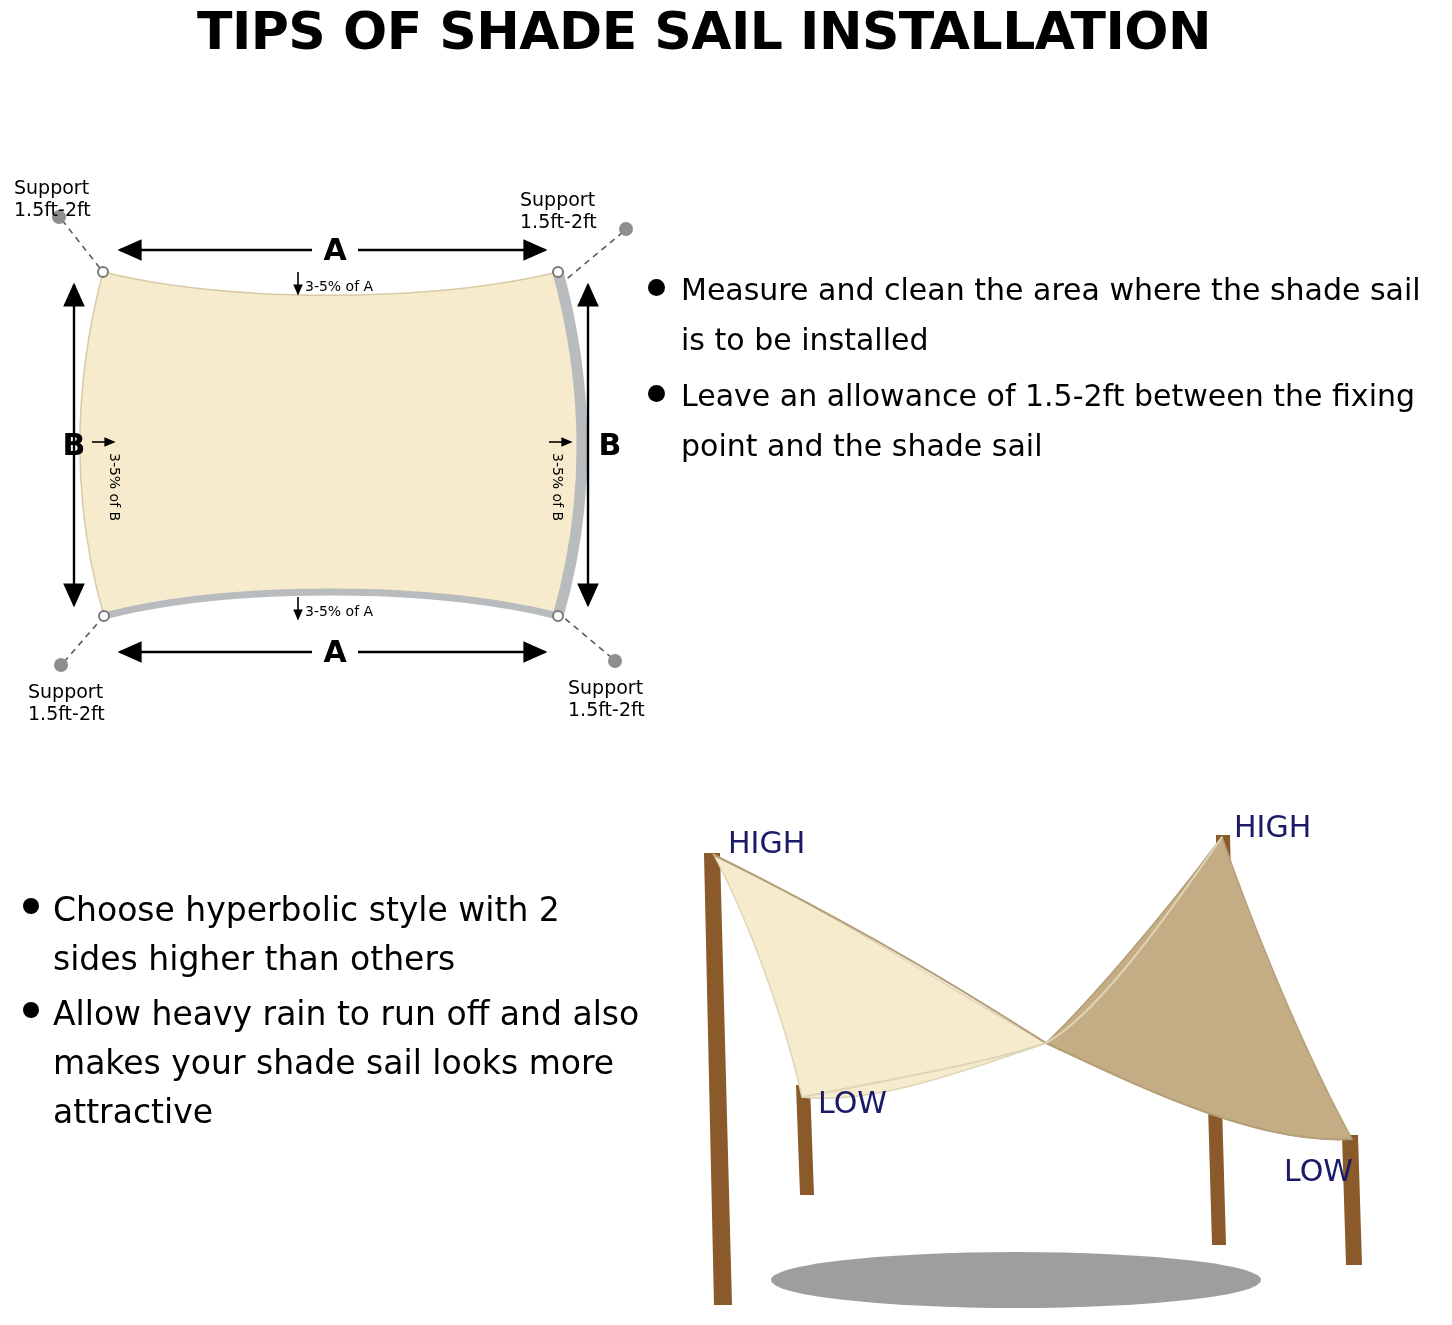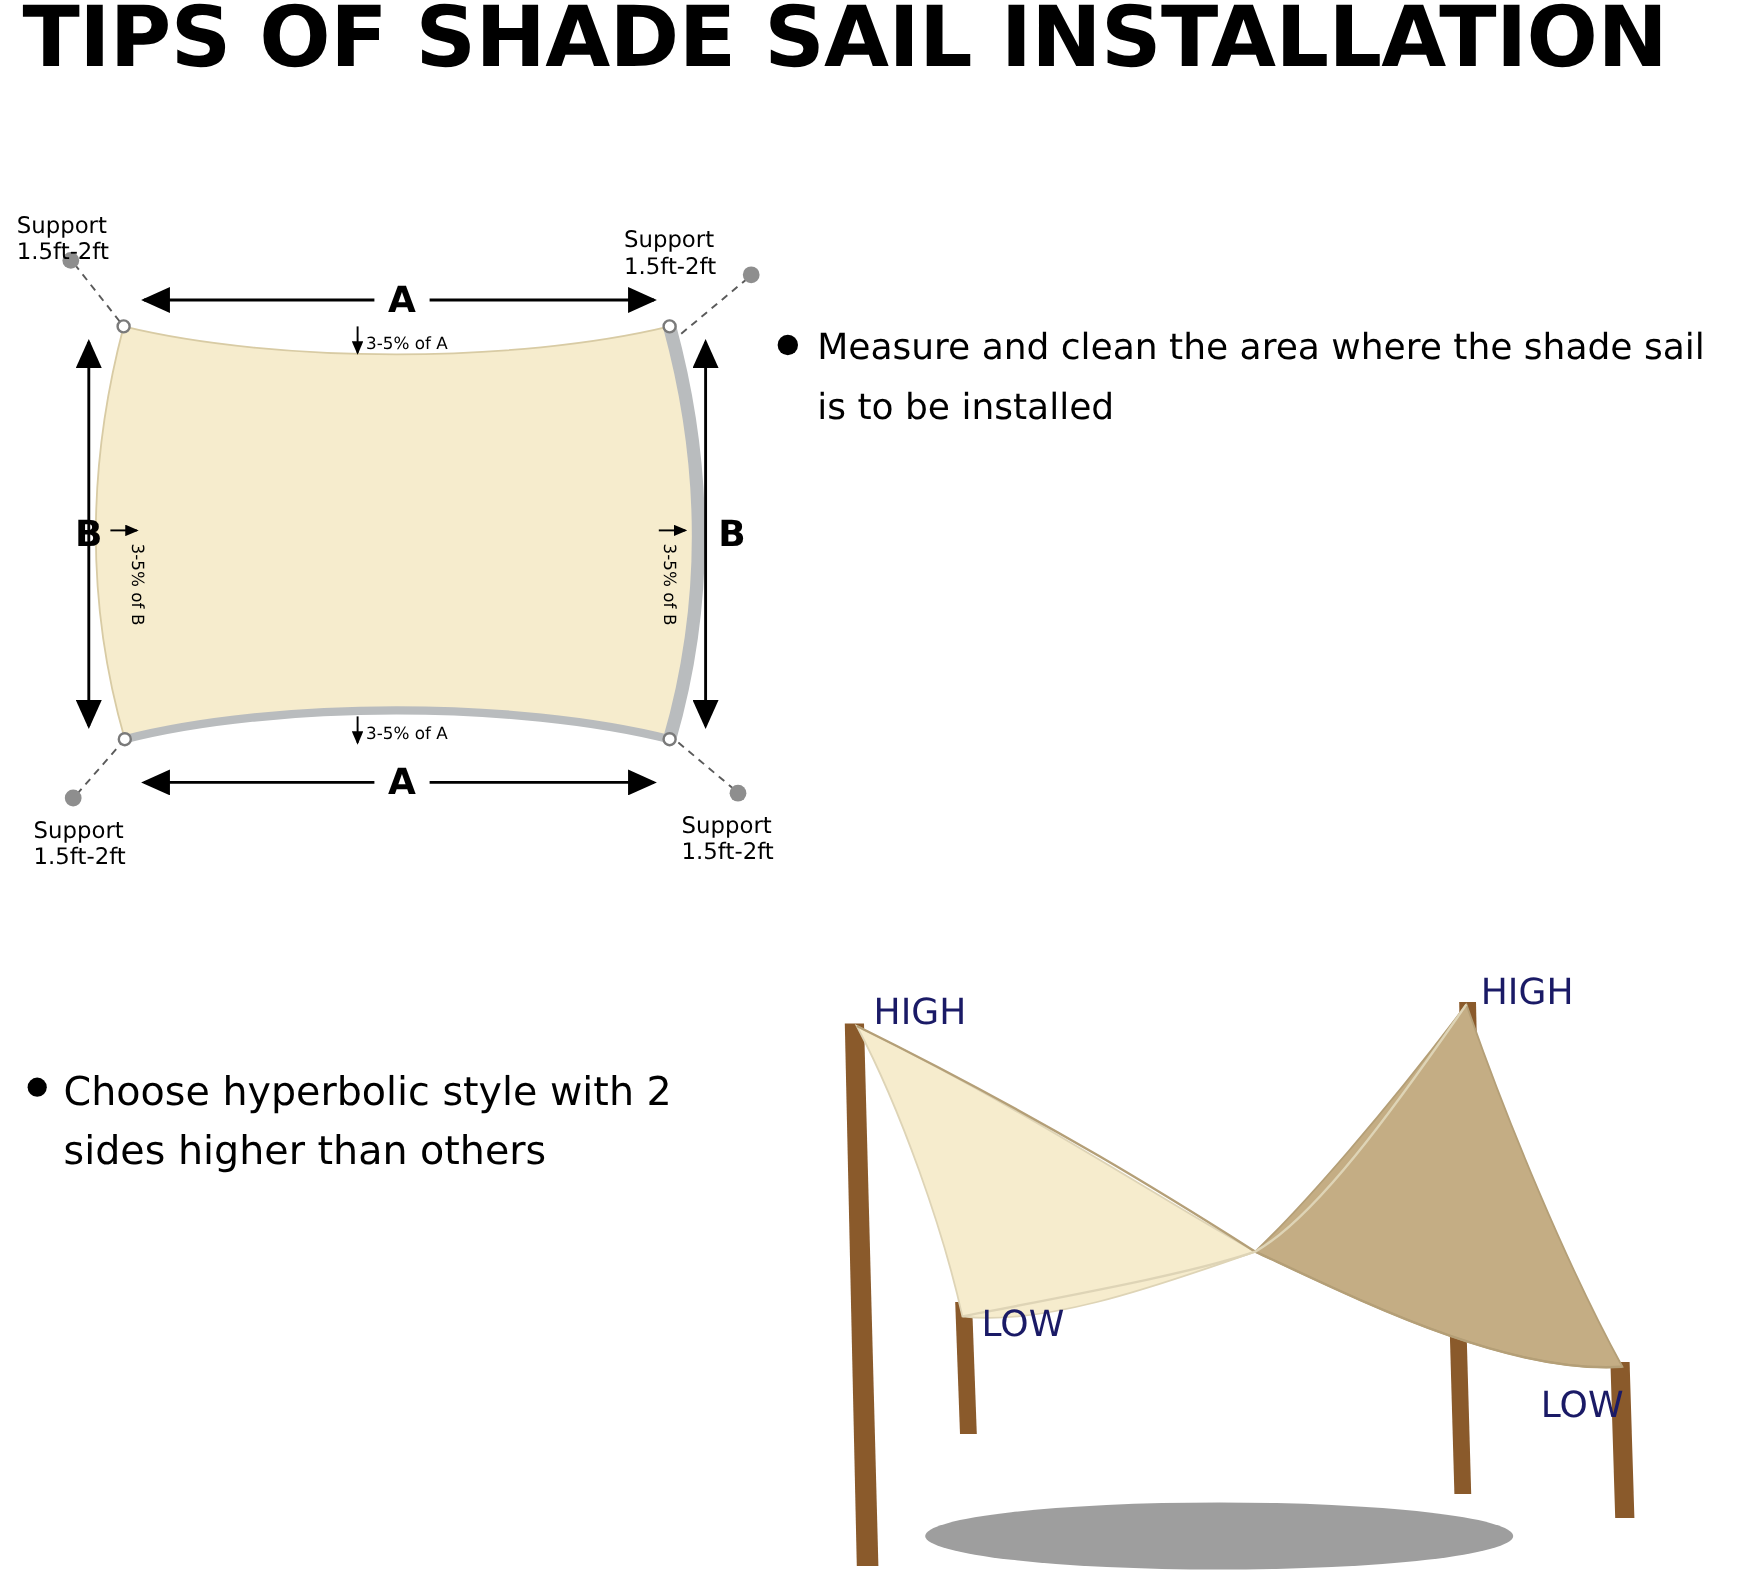--- a/index.html
+++ b/index.html
@@ -18,21 +18,21 @@
 
   
   #page-title {
     position: absolute;
     top: 0px;
     left: 0;
     width: 1408px;
     text-align: center;
     font-family: "DejaVu Sans", sans-serif;
     font-weight: bold;
-    font-size: 70px;
+    font-size: 52px;
     letter-spacing: -0.5px;
     line-height: 62px;
     color: #000;
   }
 
   
   #sail-diagram {
     position: absolute;
     left: 0px;
     top: 160px;
@@ -210,26 +210,34 @@
     <text class="support-label" x="568" y="534">Support</text>
     <text class="support-label" x="568" y="556">1.5ft-2ft</text>
   </svg>
 </div>
 
 <div id="tips-list">
   <div class="bullet-row">
     <span class="bullet-dot"></span>
     <span class="bullet-text">Measure and clean the area where the shade sail is to be installed</span>
   </div>
+  <div class="bullet-row">
+    <span class="bullet-dot"></span>
+    <span class="bullet-text">Leave an allowance of 1.5-2ft between the fixing point and the shade sail</span>
+  </div>
 </div>
 
 <div id="style-list">
   <div class="bullet-row">
     <span class="bullet-dot"></span>
     <span class="bullet-text">Choose hyperbolic style with 2 sides higher than others</span>
+  </div>
+  <div class="bullet-row">
+    <span class="bullet-dot"></span>
+    <span class="bullet-text">Allow heavy rain to run off and also makes your shade sail looks more attractive</span>
   </div>
 </div>
 
 <div id="hyperbolic-diagram">
   <svg width="812" height="550" viewBox="0 0 812 550" xmlns="http://www.w3.org/2000/svg">
 
     <ellipse cx="400" cy="505" rx="245" ry="28" fill="#7d7d7d" opacity="0.75"></ellipse>
     <rect x="155" y="478" width="490" height="34" fill="#7d7d7d" opacity="0.0"></rect>
 
     <path d="M600 60 L614 60 L620 330 L604 330 Z" fill="#8a5a2b"></path>

